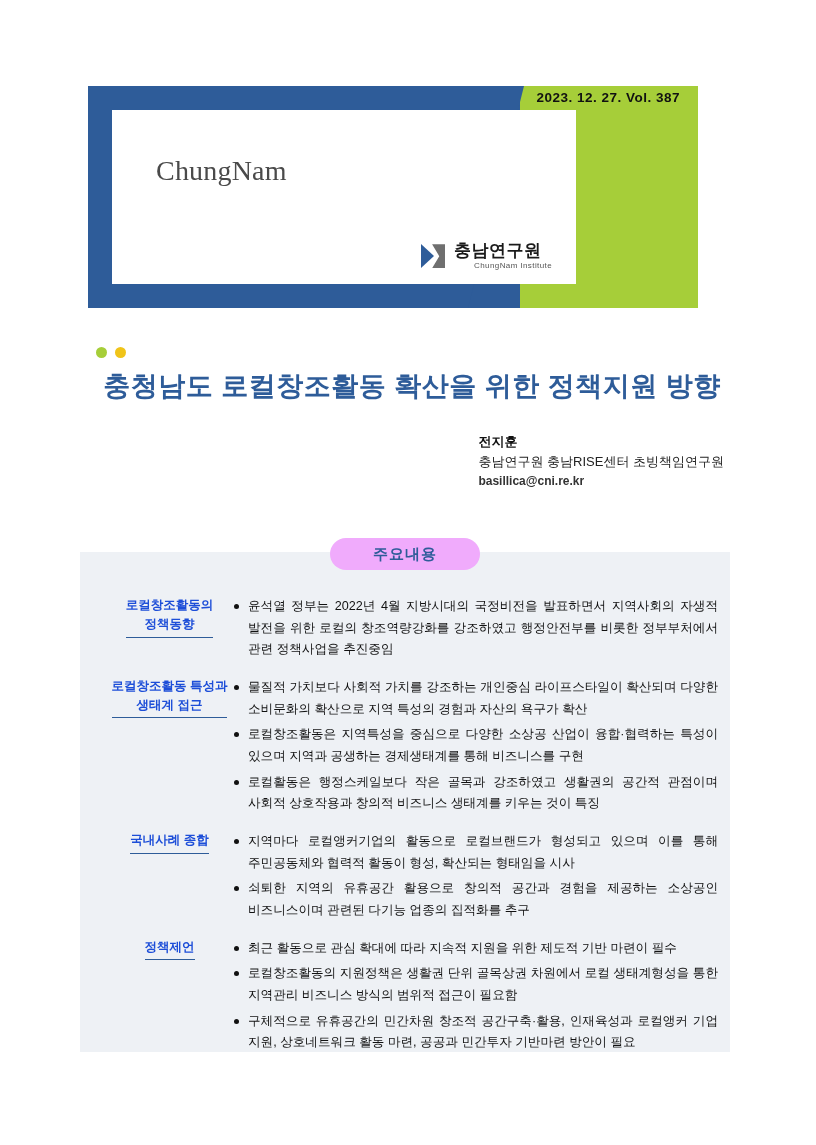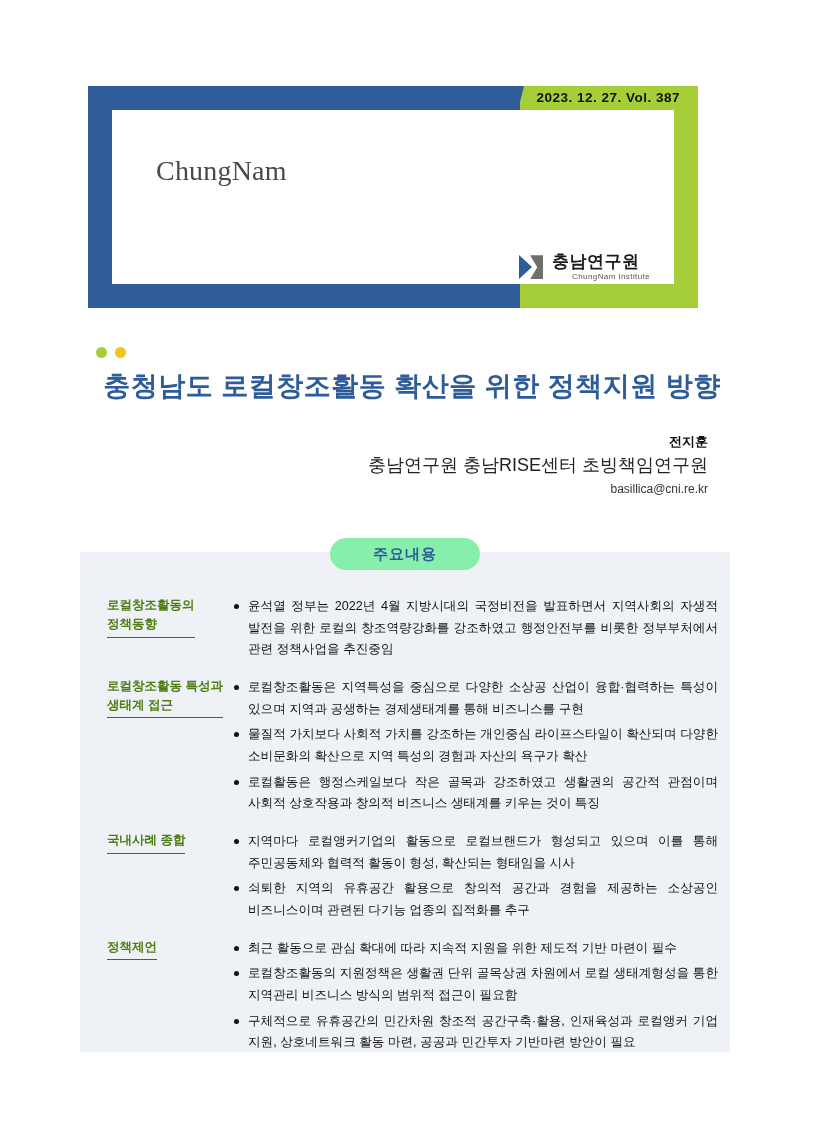--- a/index.html
+++ b/index.html
@@ -43,21 +43,21 @@
   .mast-notch {
     position: absolute;
     left: 380px; top: 0;
     width: 0; height: 0;
     border-top: 222px solid #2e5c99;
     border-right: 56px solid transparent;
   }
   .mast-inner {
     position: absolute;
     left: 24px; top: 24px;
-    width: 562px; height: 174px;
+    width: 464px; height: 174px;
     background: #ffffff;
   }
   .mast-date {
     position: absolute;
     right: 18px;
     top: 4px;
     font-size: 13.5px;
     font-weight: bold;
     letter-spacing: 0.5px;
     color: #111;
@@ -90,21 +90,21 @@
     right: -34px;
     top: 4px;
     color: #a6ce39;
     font-size: 40px;
     font-weight: bold;
     font-family: "Liberation Sans", sans-serif;
   }
   .inst-logo {
     position: absolute;
     right: 24px;
-    bottom: 3px;
+    bottom: 14px;
     display: flex;
     align-items: center;
     gap: 7px;
   }
   .inst-mark {
     width: 26px; height: 26px;
     position: relative;
   }
   .inst-mark .c1 {
     position: absolute; left: 0; top: 1px;
@@ -153,47 +153,47 @@
     text-align: center;
     font-size: 27px;
     font-weight: bold;
     color: #2e5c99;
     letter-spacing: 0.5px;
     font-family: "Liberation Sans", "DejaVu Sans", sans-serif;
   }
 
   .byline {
     position: absolute;
-    right: 108px;
+    right: 92px;
     top: 432px;
-    text-align: right;
+    text-align: left;
     line-height: 1.55;
     margin-left: 8px;
   }
   .byline .name { font-size: 13px; font-weight: bold; color: #111; }
-  .byline .affil { font-size: 18px; color: #222; }
-  .byline .email { font-size: 12px; color: #333; }
+  .byline .affil { font-size: 13px; color: #222; }
+  .byline .email { font-size: 12px; color: #333; font-weight: bold; }
 
   
   .panel {
     position: absolute;
     left: 80px;
     top: 552px;
     width: 650px;
     height: 500px;
     background: #eef1f5;
   }
   .panel-badge {
     position: absolute;
     left: 50%;
     transform: translateX(-50%);
     top: -14px;
     width: 150px;
     height: 32px;
-    background: #86efac;
+    background: #f0abfc;
     border-radius: 16px;
     color: #2e5c99;
     font-size: 15px;
     font-weight: bold;
     display: flex;
     align-items: center;
     justify-content: center;
     letter-spacing: 1px;
   }
   .rows {
@@ -206,22 +206,23 @@
     padding: 0 0 0 0;
     margin-bottom: 16px;
   }
   .row-label {
     width: 152px;
     flex: 0 0 152px;
     padding-left: 27px;
     box-sizing: border-box;
     font-size: 12.5px;
     font-weight: bold;
-    color: #4d7c0f;
+    color: #1d4ed8;
     line-height: 1.5;
+    text-align: center;
   }
   .row-label .lbl-inner {
     display: inline-block;
     border-bottom: 1.5px solid #2e5c99;
     padding-bottom: 3px;
   }
   .row-body {
     flex: 1 1 auto;
     padding-right: 12px;
   }
@@ -292,22 +293,22 @@
     <div class="rows" id="summary-rows">
         <div class="row">
           <div class="row-label"><span class="lbl-inner">로컬창조활동의<br>정책동향</span></div>
           <div class="row-body">
             <div class="bullet">윤석열 정부는 2022년 4월 지방시대의 국정비전을 발표하면서 지역사회의 자생적 발전을 위한 로컬의 창조역량강화를 강조하였고 행정안전부를 비롯한 정부부처에서 관련 정책사업을 추진중임</div>
           </div>
         </div>
         <div class="row">
           <div class="row-label"><span class="lbl-inner">로컬창조활동 특성과<br>생태계 접근</span></div>
           <div class="row-body">
+            <div class="bullet">물질적 가치보다 사회적 가치를 강조하는 개인중심 라이프스타일이 확산되며 다양한 소비문화의 확산으로 지역 특성의 경험과 자산의 욕구가 확산</div>
             <div class="bullet">로컬창조활동은 지역특성을 중심으로 다양한 소상공 산업이 융합·협력하는 특성이 있으며 지역과 공생하는 경제생태계를 통해 비즈니스를 구현</div>
-            <div class="bullet">물질적 가치보다 사회적 가치를 강조하는 개인중심 라이프스타일이 확산되며 다양한 소비문화의 확산으로 지역 특성의 경험과 자산의 욕구가 확산</div>
             <div class="bullet">로컬활동은 행정스케일보다 작은 골목과 강조하였고 생활권의 공간적 관점이며 사회적 상호작용과 창의적 비즈니스 생태계를 키우는 것이 특징</div>
           </div>
         </div>
         <div class="row">
           <div class="row-label"><span class="lbl-inner">국내사례 종합</span></div>
           <div class="row-body">
             <div class="bullet">지역마다 로컬앵커기업의 활동으로 로컬브랜드가 형성되고 있으며 이를 통해 주민공동체와 협력적 활동이 형성, 확산되는 형태임을 시사</div>
             <div class="bullet">쇠퇴한 지역의 유휴공간 활용으로 창의적 공간과 경험을 제공하는 소상공인 비즈니스이며 관련된 다기능 업종의 집적화를 추구</div>
           </div>
         </div>

